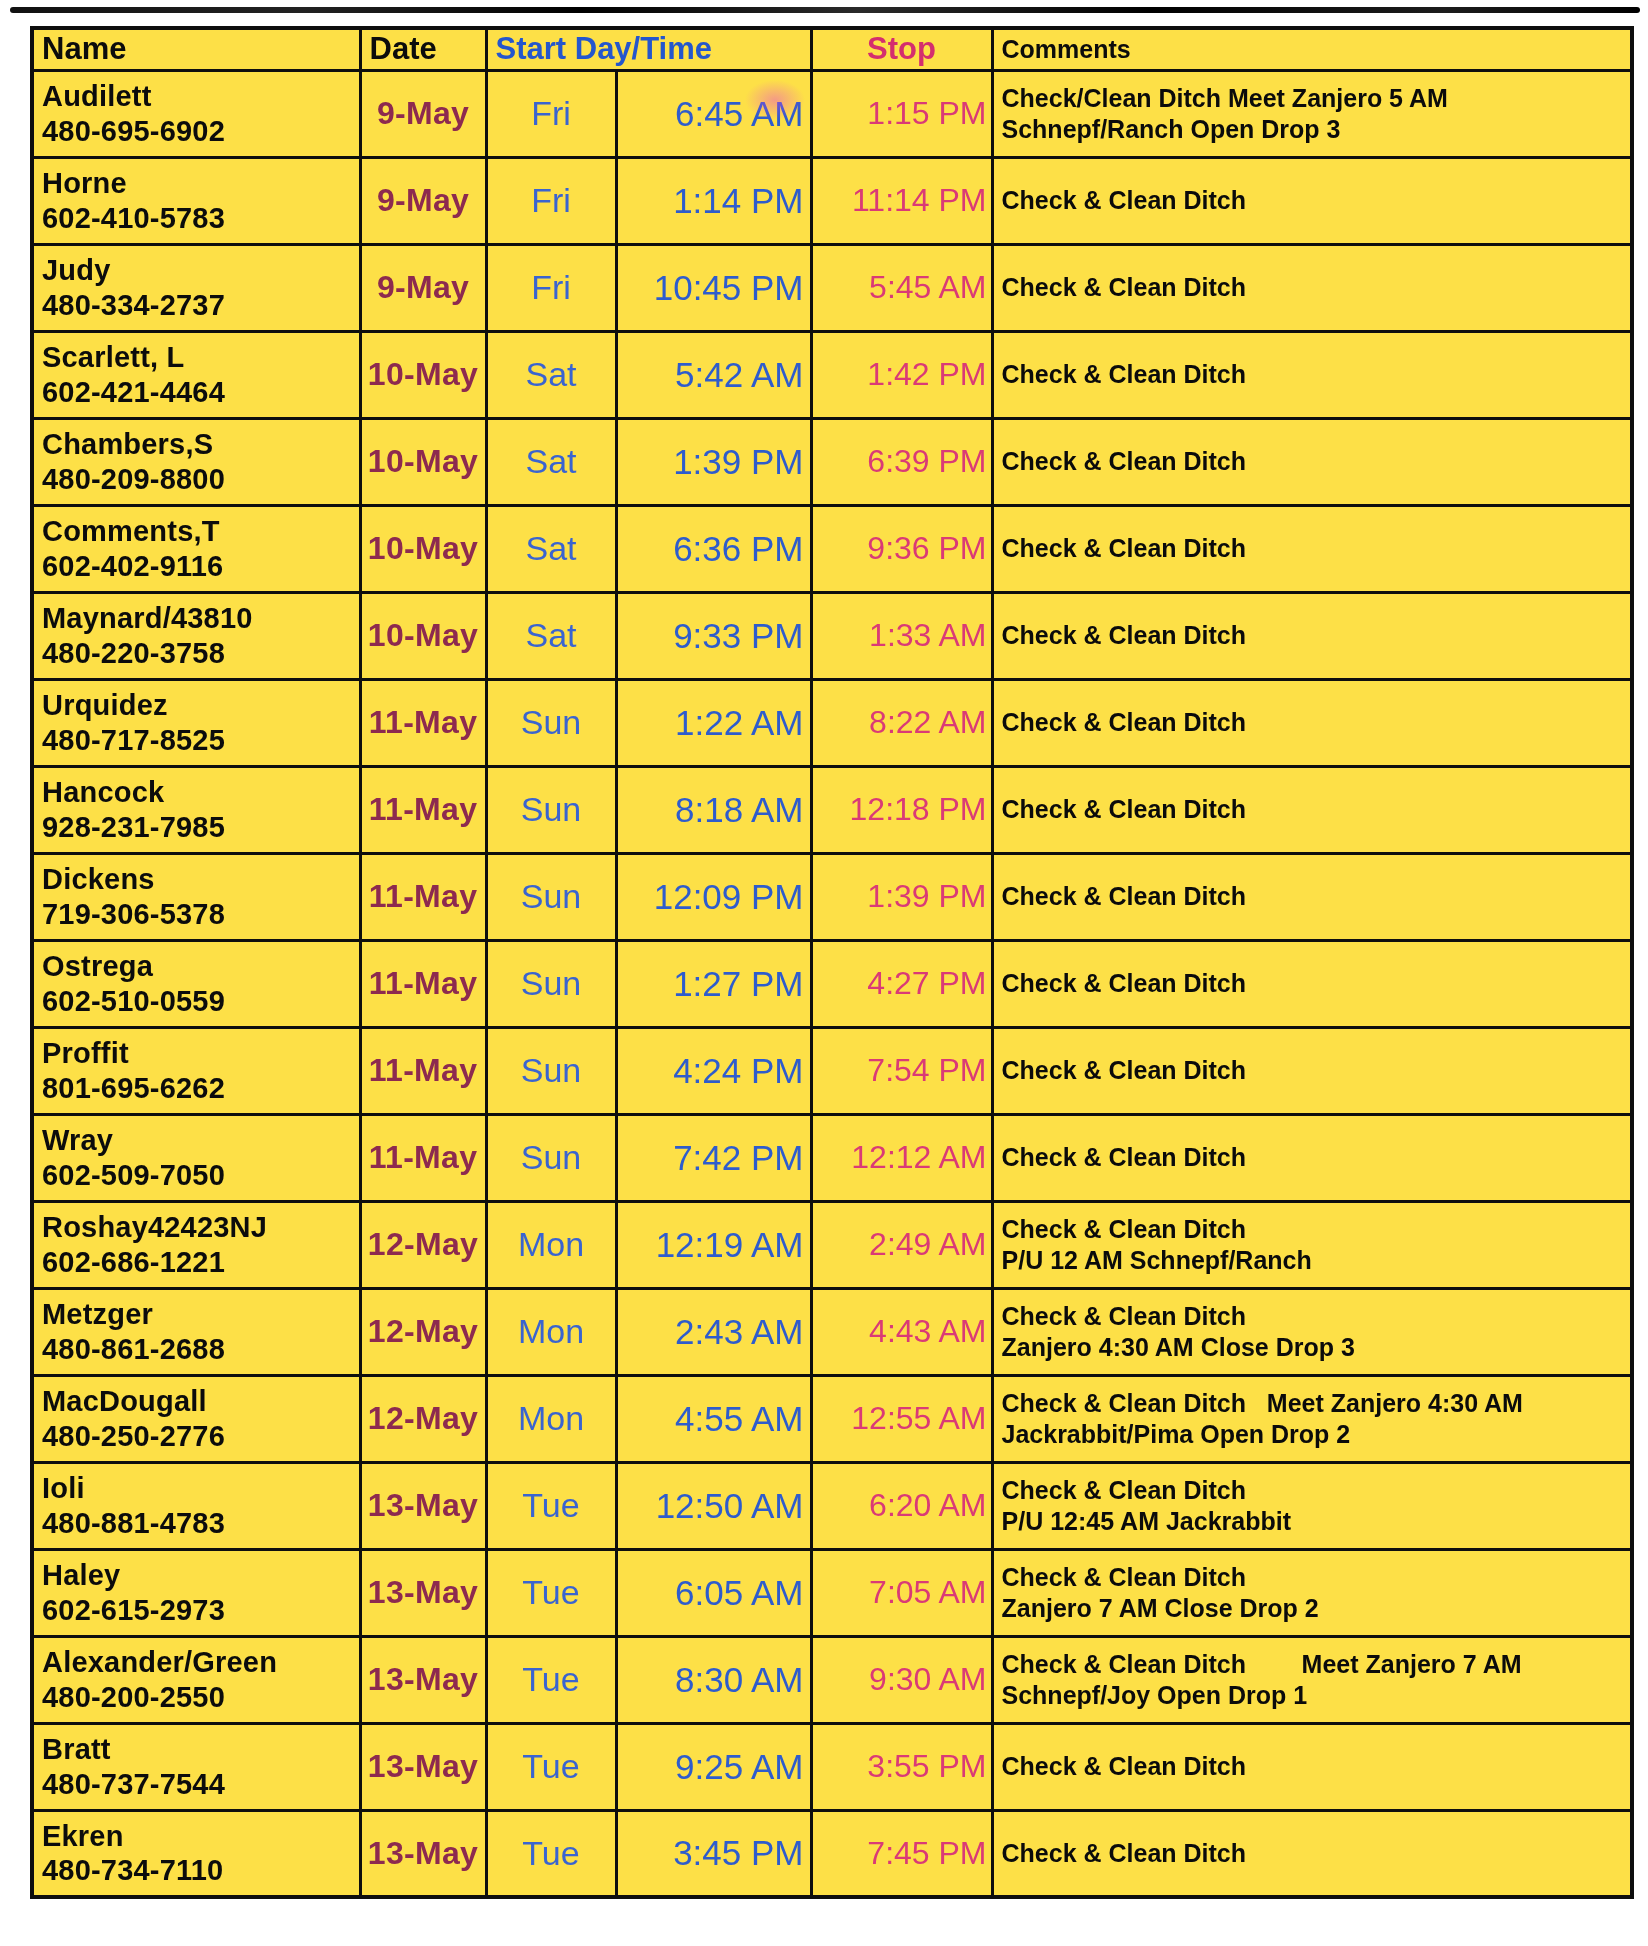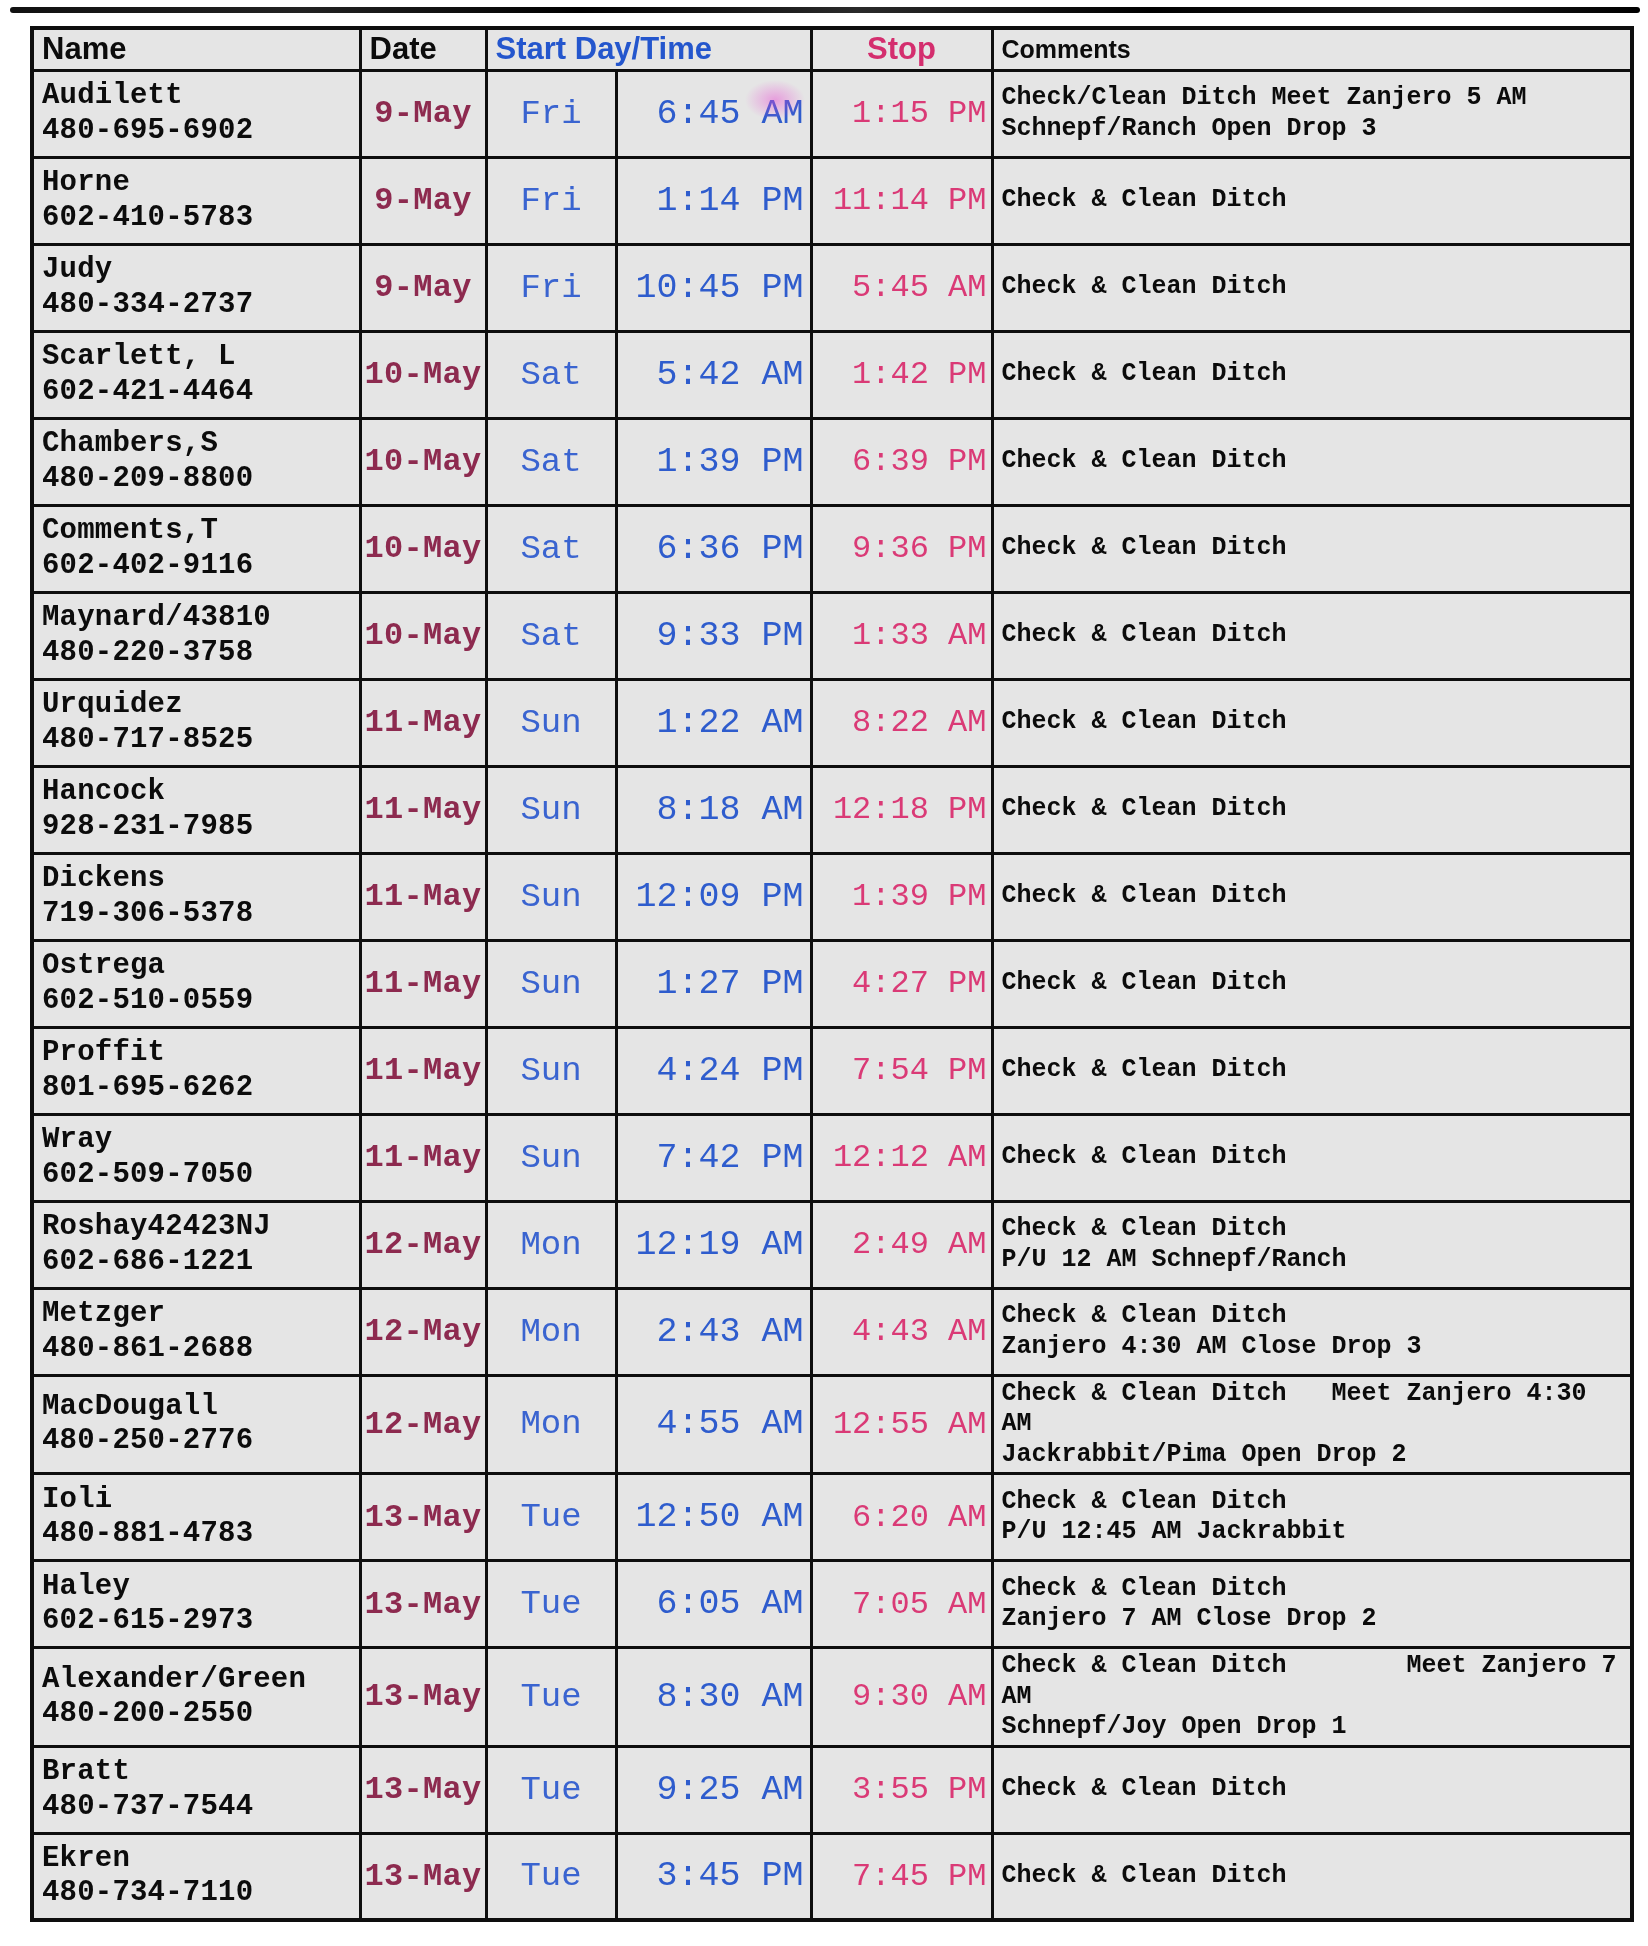--- a/index.html
+++ b/index.html
@@ -11,28 +11,28 @@
   }
   
   .scan-line{
     position:absolute;left:10px;top:7px;width:1630px;height:6px;
     background:linear-gradient(90deg,#111 0%,#222 18%,#000 35%,#2a2a2a 52%,#000 70%,#1c1c1c 88%,#000 100%);
     border-radius:3px;
   }
   table.sched{
     position:absolute;left:30px;top:26px;width:1600px;
     border-collapse:collapse;table-layout:fixed;
-    background:#e5e5e5;
+    background:#fde047;
   }
   table.sched, table.sched th, table.sched td{
     border:3px solid #0e0e0e;
   }
   table.sched{border-width:4px;}
   thead tr{height:42px;}
-  tbody tr{height:87px;font-family:Liberation Mono, monospace;}
+  tbody tr{height:87px;}
   th{
     text-align:left;vertical-align:middle;padding:0 0 0 8px;
     font-size:31px;font-weight:bold;white-space:nowrap;
   }
   th.h-start{color:#2456cd;}
   th.h-stop{color:#d42e6e;text-align:center;padding-left:0;}
   th.h-comments{font-size:25px;}
   td{vertical-align:middle;overflow:hidden;}
   td.c-name{padding:2px 4px 2px 8px;}
   .nm,.ph{

